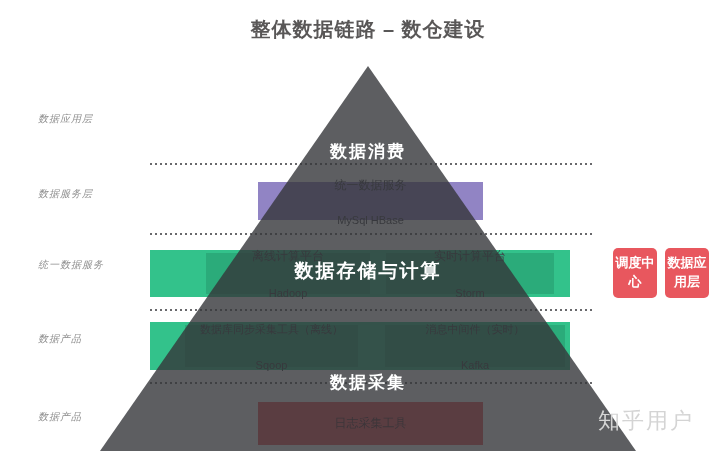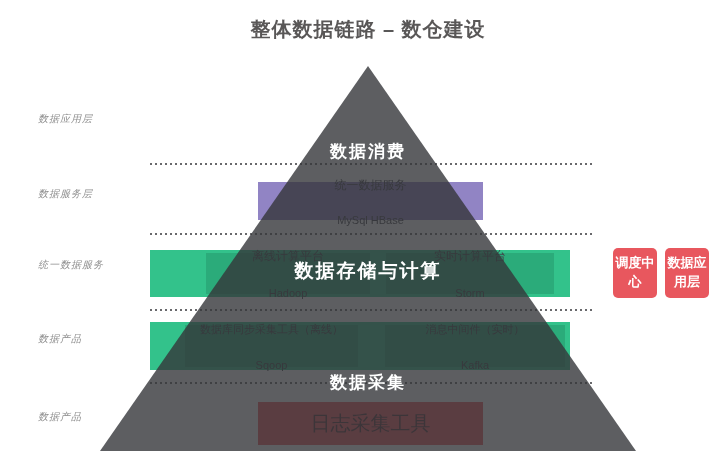--- a/index.html
+++ b/index.html
@@ -28,21 +28,21 @@
   }
   .box-compute-left{left:56px;width:164px;}
   .box-compute-right{left:236px;width:168px;}
   .box-collect-left{left:35px;width:173px;}
   .box-collect-right{left:235px;width:180px;}
   .bar-tool{left:258px;top:402px;width:225px;height:43px;background:var(--red-bar,#ee5a61);z-index:1;}
   .dim-text{color:#43444a;}
   .dim-title{font-size:12px;}
   .dim-sub{font-size:11px;margin-top:20px;}
   .bar-app .dim-title{font-size:13px;}
-  .bar-tool .dim-title{font-size:20px;color:#5a3438;}
+  .bar-tool .dim-title{font-size:12px;color:#5a3438;}
   .collect .dim-title{font-size:11px;}
   
   .dotline{
     position:absolute;left:150px;width:445px;height:2px;z-index:2;
     background:repeating-linear-gradient(90deg,#69696c 0 2px,transparent 2px 5px);
   }
   
   .pyramid{
     position:absolute;left:0;top:0;width:720px;height:451px;z-index:3;
     background:var(--triangle,rgba(52,54,58,0.8));
@@ -123,14 +123,15 @@
 
   <div class="pyramid"></div>
 
   <div class="pyr-label pyr-top">数据消费</div>
   <div class="pyr-label pyr-mid">数据存储与计算</div>
   <div class="pyr-label pyr-bottom">数据采集</div>
 
   <div class="side-panel side-panel-1">调度中心</div>
   <div class="side-panel side-panel-2">数据应用层</div>
 
+  <div class="watermark">知乎用户</div>
 
 </div>
 
 </body></html>

